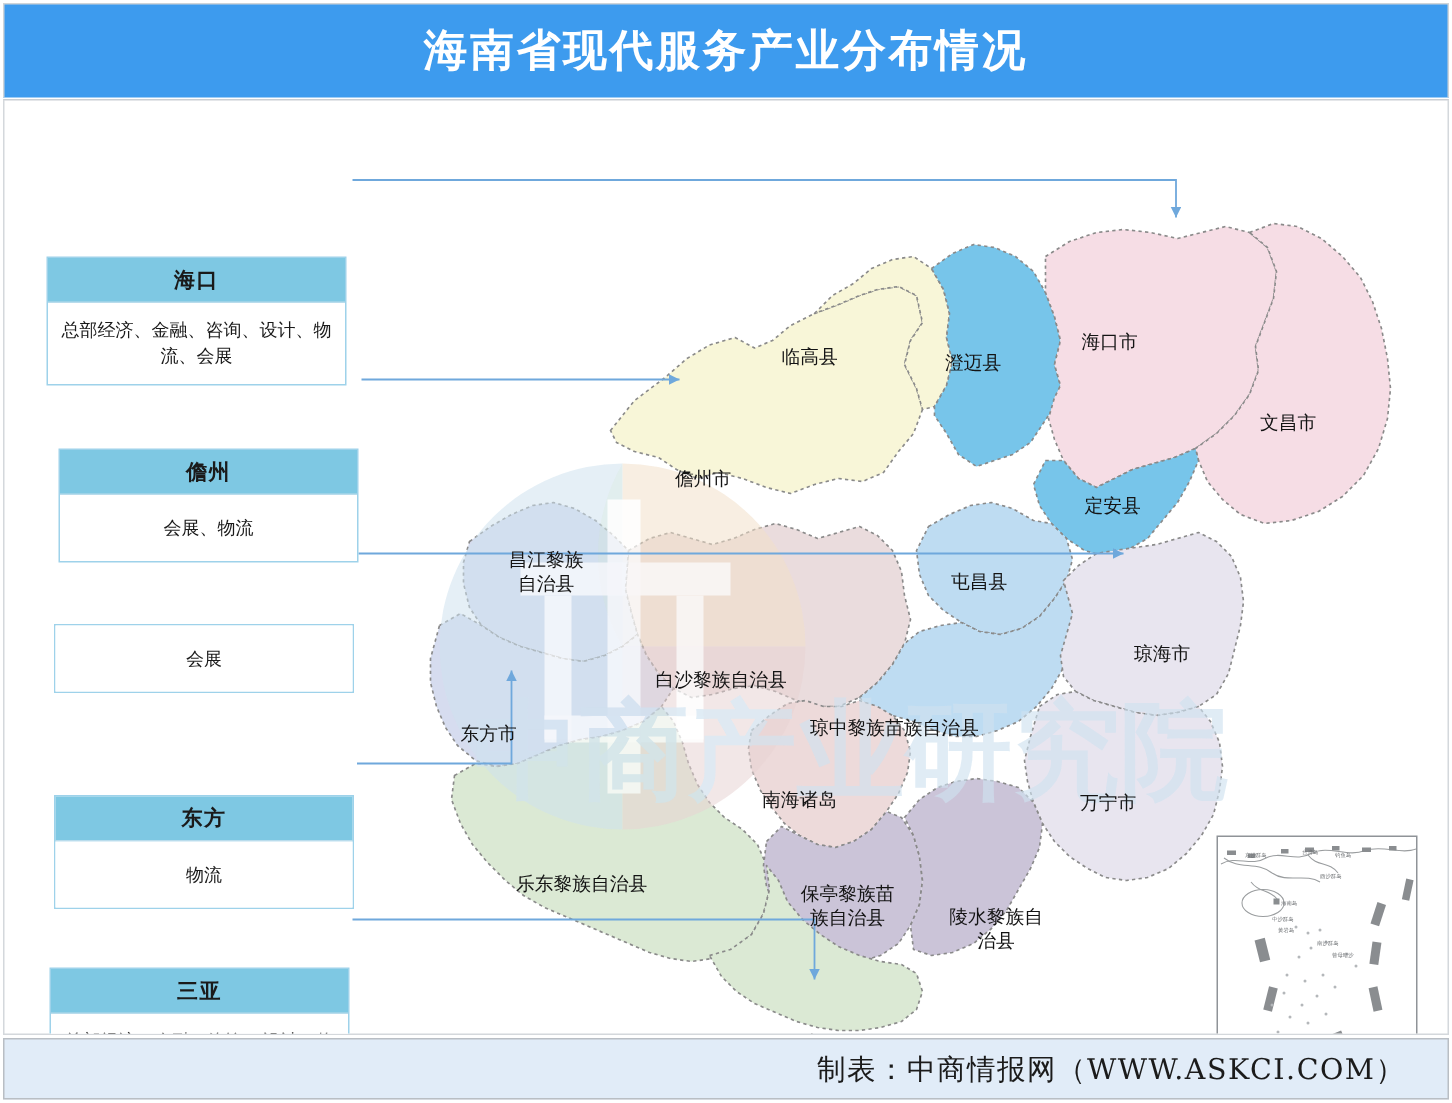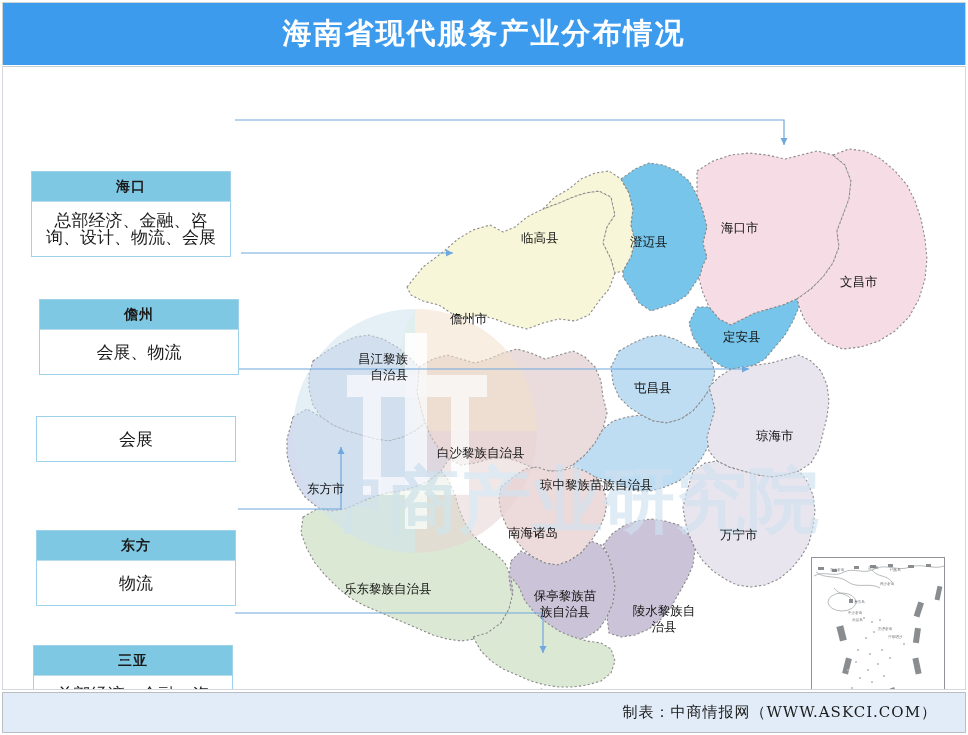--- a/index.html
+++ b/index.html
@@ -48,21 +48,21 @@
   #footer-bar {
     position: absolute;
     left: 2px; top: 692px;
     width: 964px; height: 41px;
     background: #e1ecf8;
     border: 1px solid #b9bec4;
     display: flex; align-items: center; justify-content: flex-end;
     padding-right: 28px;
   }
   #footer-text {
-    font-size: 15px;
+    font-size: 19px;
     color: #1b1b1b;
     font-family: "DejaVu Serif", "Liberation Serif", serif;
     letter-spacing: 1px;
   }
 
   
   .legend-card {
     position: absolute;
     width: 200px;
     border: 1px solid #9ed2ea;
@@ -78,21 +78,21 @@
     font-size: 14px; font-weight: bold; color: #1a1a1a;
     letter-spacing: 1px;
   }
   .legend-body {
     min-height: 44px;
     display: flex; align-items: center; justify-content: center;
     padding: 5px 8px;
     background: #ffffff;
   }
   .legend-body-text {
-    font-size: 17px; color: #1a1a1a;
+    font-size: 12px; color: #1a1a1a;
     text-align: center; line-height: 17px;
   }
   .legend-body.tall { min-height: 54px; }
 
   #card-haikou   { left: 28px;  top: 104px; }
   #card-danzhou  { left: 36px;  top: 232px; }
   #card-qionghai { left: 33px;  top: 349px; }
   #card-dongfang { left: 33px;  top: 463px; }
   #card-sanya    { left: 30px;  top: 578px; }
 
@@ -282,21 +282,21 @@
       </div>
       <div class="map-label" style="left:720px; top:262px;">
         <span>定安县</span>
       </div>
       <div class="map-label" style="left:631px; top:313px;">
         <span>屯昌县</span>
       </div>
       <div class="map-label" style="left:447px; top:244px;">
         <span>儋州市</span>
       </div>
-      <div class="map-label two-line" style="left:317px; top:284px; width:88px;text-align:right;">
+      <div class="map-label two-line" style="left:317px; top:298px; width:88px;">
         <div>昌江黎族</div>
         <div>自治县</div>
       </div>
       <div class="map-label" style="left:434px; top:360px;margin-top:18px;">
         <span>白沙黎族自治县</span>
       </div>
       <div class="map-label" style="left:304px; top:414px;">
         <span>东方市</span>
       </div>
       <div class="map-label" style="left:537px; top:410px;">

